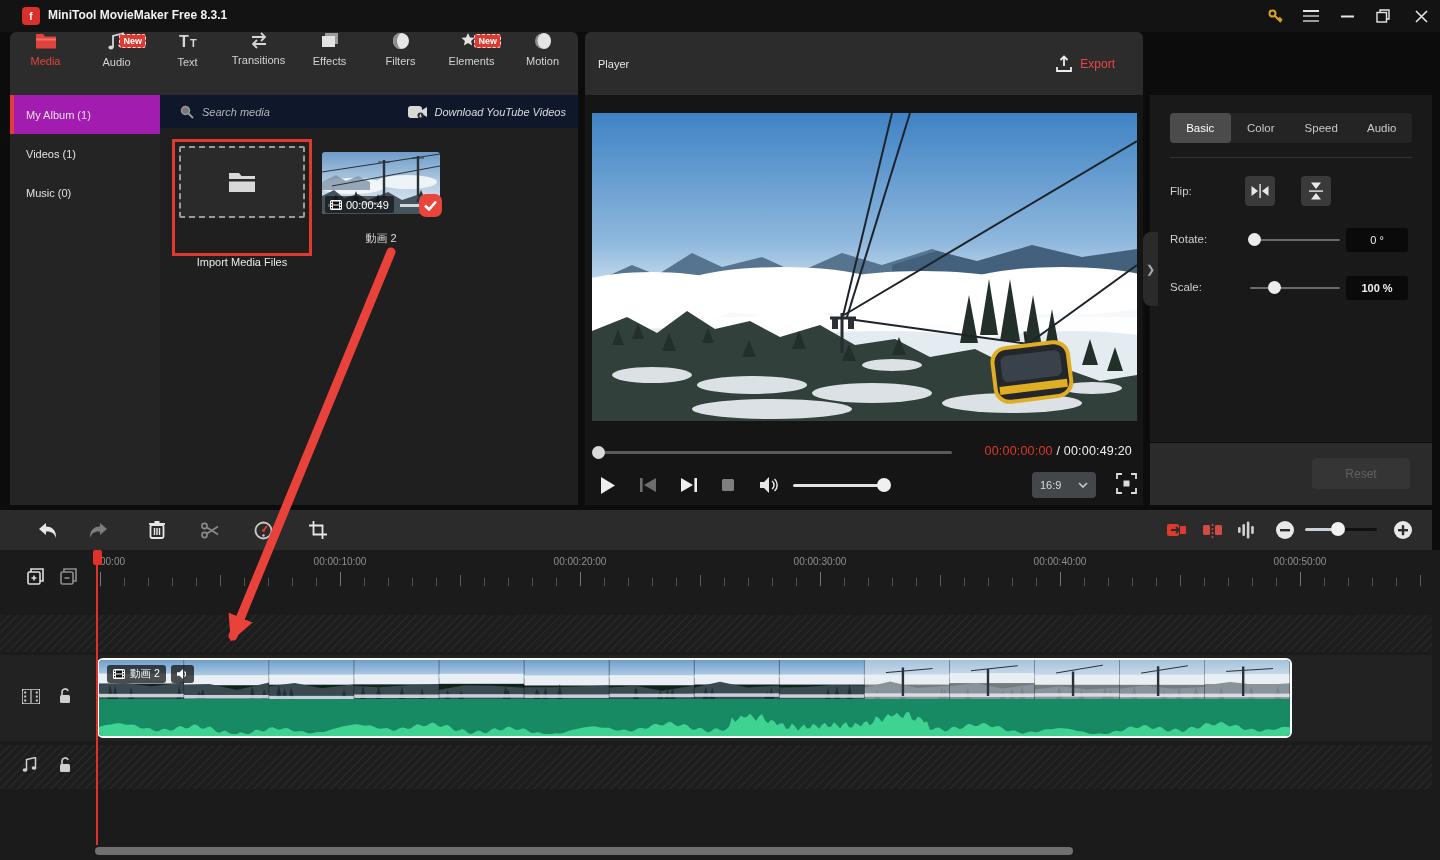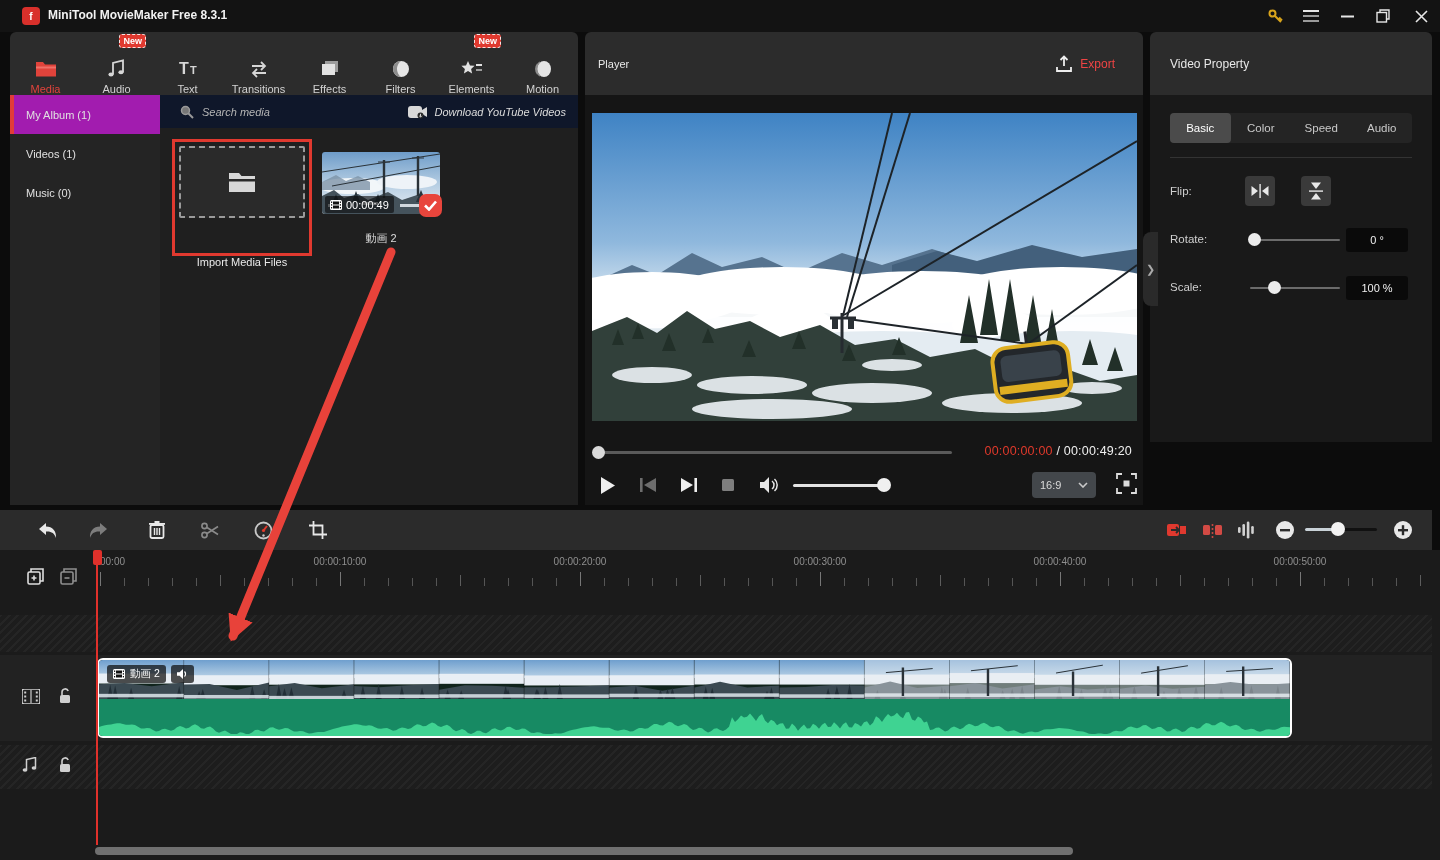--- a/index.html
+++ b/index.html
@@ -16,21 +16,21 @@
   #logo { left:22px; top:7px; width:18px; height:18px; background:#d9302b; border-radius:4px;
           display:flex; align-items:center; justify-content:center; color:#fff; font-size:10px; font-weight:bold; }
   #app-title { left:48px; top:8px; font-size:12px; font-weight:bold; color:#f2f2f2; }
   .tb-btn { top:0; width:34px; height:32px; display:flex; align-items:center; justify-content:center; }
 
   
   .panel-header { background:#2c2c2c; border-radius:6px 6px 0 0; }
 
   
   #nav { left:10px; top:32px; width:568px; height:63px; display:flex; }
-  .navtab { flex:1; position:relative; display:flex; flex-direction:column; align-items:center; justify-content:flex-end; gap:5px; cursor:default; }
+  .navtab { flex:1; position:relative; display:flex; flex-direction:column; align-items:center; justify-content:flex-start; gap:5px; cursor:default; }
   .navtab .nt-label { font-size:11px; color:#d2d2d2; }
   .navtab.active .nt-label { color:#e0433b; }
   .badge-new { position:absolute; top:2px; right:6px; background:#e0392f; color:#fff; font-size:9px; font-weight:bold;
                padding:1px 3px; border-radius:3px; border:1px dashed rgba(255,255,255,.85); line-height:10px; }
 
   
   #media-section { left:10px; top:95px; width:568px; height:410px; background:#1f1f1f; }
   #sidebar { left:10px; top:95px; width:150px; height:410px; background:#242424; }
   .side-item { position:relative; height:39px; display:flex; align-items:center; padding-left:16px; font-size:11px; color:#e0e0e0; }
   .side-item.active { background:#a21caf; }
@@ -442,23 +442,20 @@
         <path d="M1 1 L5 5 L9 1" stroke="#c9c9c9" stroke-width="1.6" fill="none"></path>
       </svg>
   </div>
   <div class="abs" style="left:1116px; top:473px;">
     <svg width="21" height="21" viewBox="0 0 21 21" fill="none" stroke="#dcdcdc" stroke-width="1.8">
         <path d="M1 6 V1 h5 M15 1 h5 v5 M20 15 v5 h-5 M6 20 H1 v-5"></path>
         <rect x="7.5" y="7.5" width="6" height="6" fill="#dcdcdc" stroke="none"></rect>
       </svg>
   </div>
 
-  <div id="prop-header" class="abs panel-header">
-    <span id="prop-title">Video Property</span>
-  </div>
   <div id="prop-body" class="abs"></div>
   <div id="prop-tabs" class="abs">
     <div class="prop-tab active">Basic</div>
     <div class="prop-tab">Color</div>
     <div class="prop-tab">Speed</div>
     <div class="prop-tab">Audio</div>
   </div>
   <div id="prop-divider" class="abs"></div>
 
   <div class="abs prop-label" style="left:1170px; top:185px;">Flip:</div>
@@ -478,22 +475,25 @@
   </div>
 
   <div class="abs prop-label" style="left:1170px; top:233px;">Rotate:</div>
   <div class="pslider-track abs" style="left:1250px; top:239px;"></div>
   <div class="pslider-handle abs" style="left:1248px; top:233px;"></div>
   <div class="pvalue abs" style="left:1346px; top:228px;">0 °</div>
 
   <div class="abs prop-label" style="left:1170px; top:281px;">Scale:</div>
   <div class="pslider-track abs" style="left:1250px; top:287px;"></div>
   <div class="pslider-handle abs" style="left:1268px; top:281px;"></div>
-  <div class="pvalue abs" style="left:1346px; top:276px;">100 %</div>
-
+  <div class="pvalue abs" style="left:1346px; top:276px;font-weight:bold;">100 %</div>
+
+  <div id="prop-footer" class="abs">
+    <div id="reset-btn">Reset</div>
+  </div>
   <div id="prop-collapse" class="abs">❯</div>
 
   <div id="tl-toolbar" class="abs">
     <div class="tool" style="left:30px;">
       <svg width="20" height="17" viewBox="0 0 20 17">
           <path d="M8 1 L1 7 l7 6 V9.5 c5-.5 8.5 1.5 10 6.5 .5-7-3.5-11.5-10-11.5 Z" fill="#e8e8e8"></path>
         </svg>
     </div>
     <div class="tool" style="left:80px;">
       <svg width="20" height="17" viewBox="0 0 20 17">

